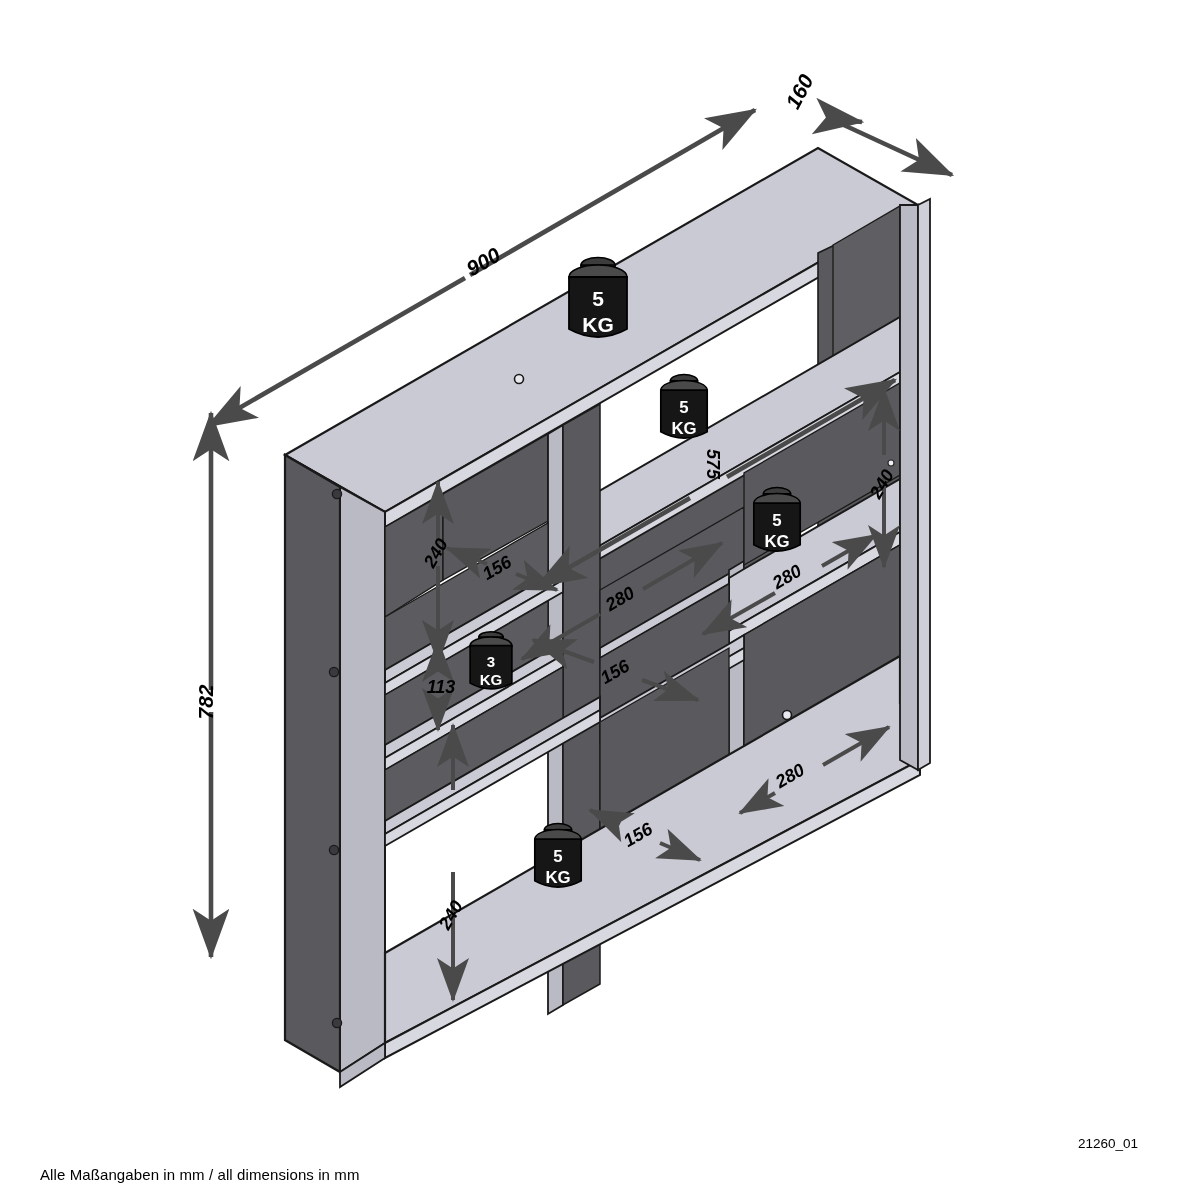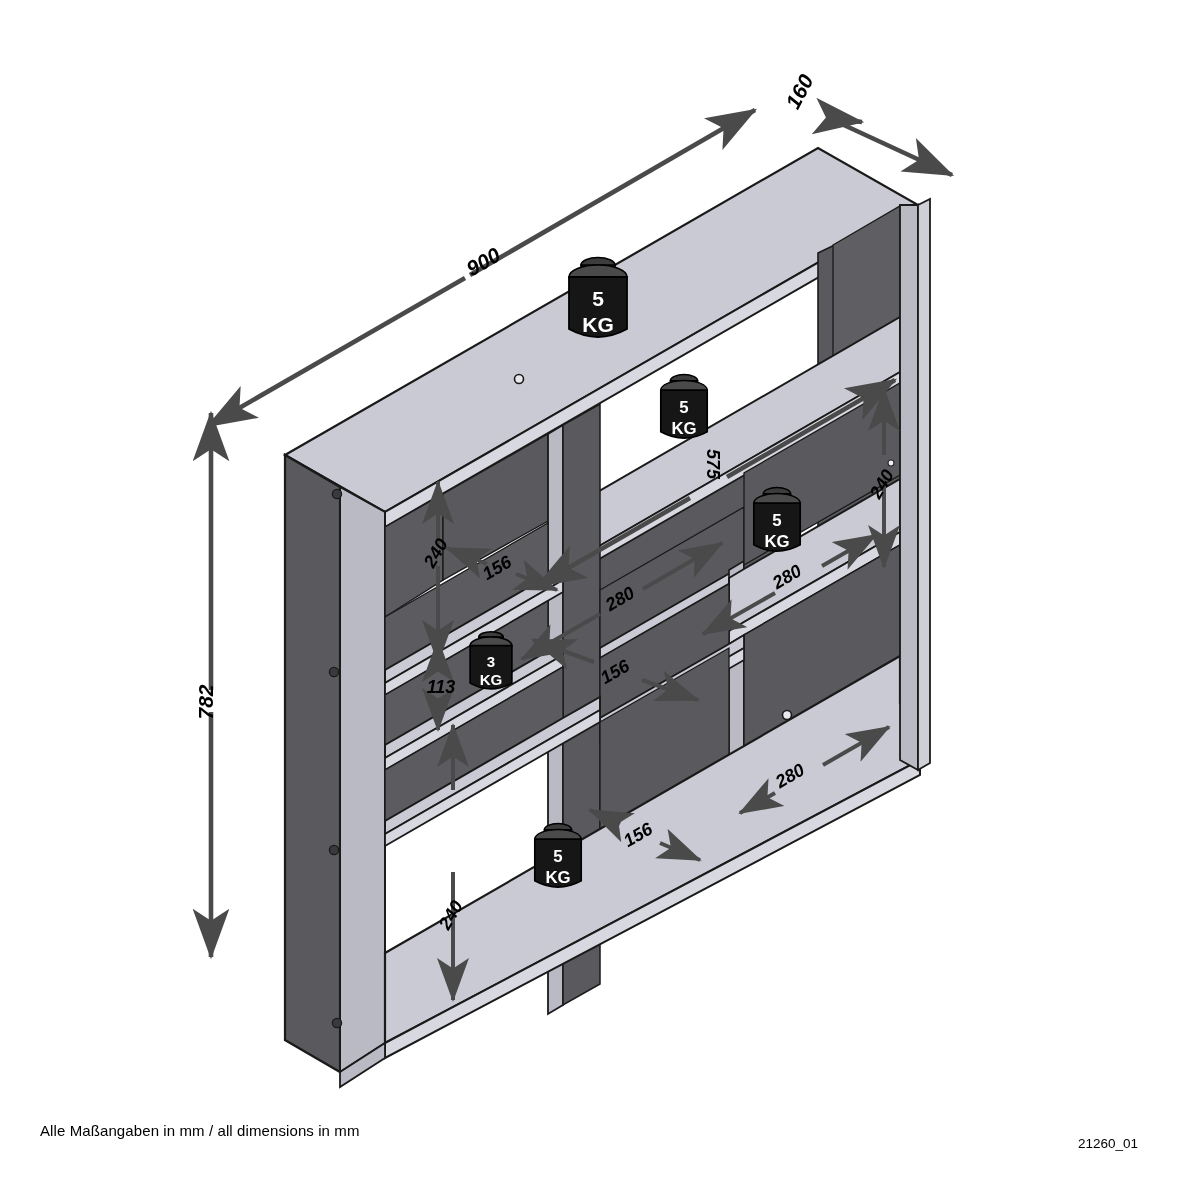--- a/index.html
+++ b/index.html
@@ -1,21 +1,21 @@
 <!DOCTYPE html>
 <html><head>
 <meta charset="utf-8">
 <style>
   html,body{margin:0;padding:0;background:#ffffff;}
   body{width:1200px;height:1200px;position:relative;overflow:hidden;
        font-family:"Liberation Sans",sans-serif;}
   #stage{position:absolute;inset:0;width:1200px;height:1200px;}
   svg{position:absolute;top:0;left:0;width:1200px;height:1200px;}
   .footer-note{
-    position:absolute;left:40px;top:1122px;
+    position:absolute;left:40px;top:1166px;
     font-size:15px;color:#000;letter-spacing:.1px;white-space:nowrap;
   }
   .code-note{
     position:absolute;left:1078px;top:1136px;
     font-size:13.5px;color:#000;white-space:nowrap;
   }
   text{font-family:"Liberation Sans",sans-serif;}
   .dimtxt{font-size:21px;font-weight:700;font-style:italic;fill:#000;}
   .dimtxt-sm{font-size:18px;font-weight:700;font-style:italic;fill:#000;}
   .wtxt{font-size:21px;font-weight:700;fill:#ffffff;text-anchor:middle;font-style:normal;}

